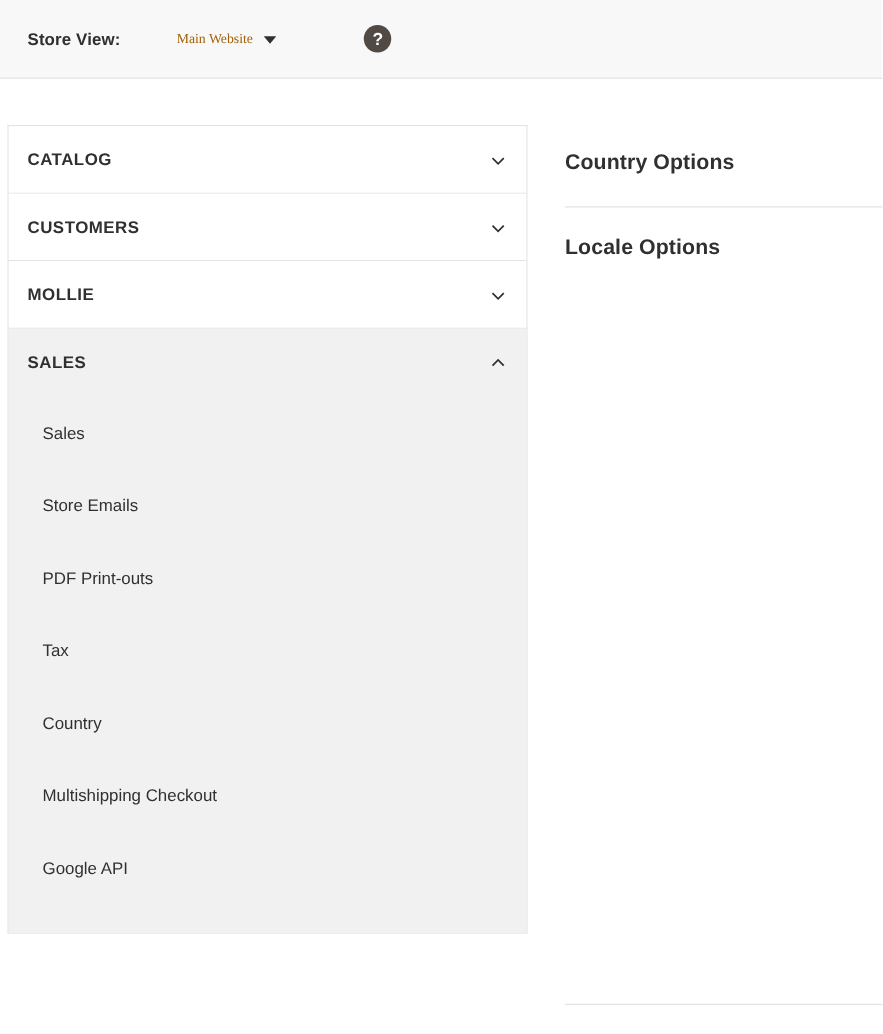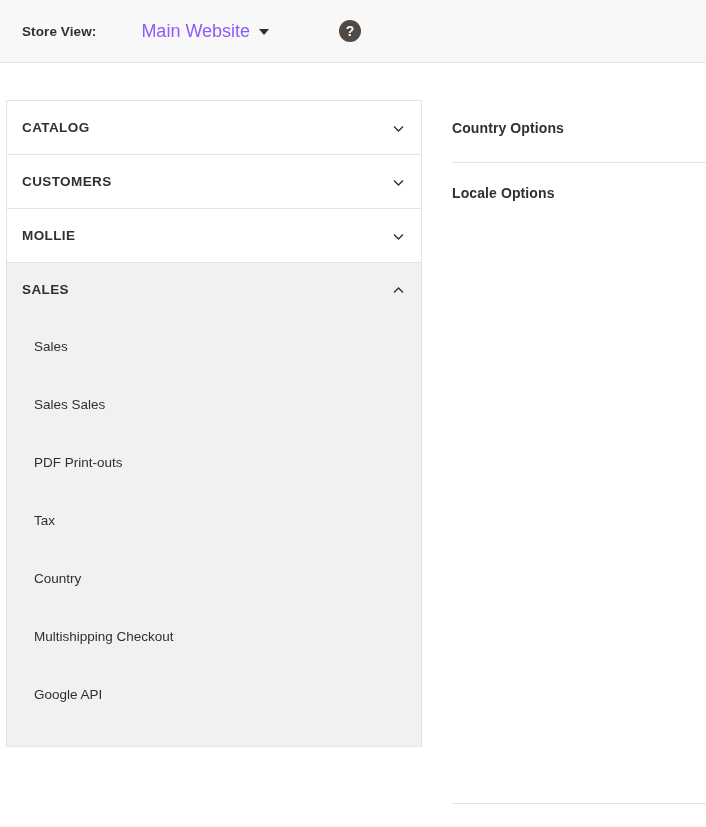--- a/index.html
+++ b/index.html
@@ -42,23 +42,24 @@
     color: #303030;
     letter-spacing: .1px;
   }
   .store-view-switcher {
     margin-left: 22px;
     display: flex;
     align-items: center;
     cursor: pointer;
   }
   .store-view-value {
-    font-size: 18px;
-    color: #8b5cf6;
+    font-size: 11px;
+    color: #a16207;
     font-weight: normal;
+    font-family: Liberation Serif, serif;
   }
   .caret-down {
     width: 0;
     height: 0;
     margin-left: 9px;
     margin-top: 2px;
     border-left: 5px solid transparent;
     border-right: 5px solid transparent;
     border-top: 6px solid #303030;
   }
@@ -149,21 +150,21 @@
     position: absolute;
     left: 452px;
     top: 100px;
     width: 254px;
   }
   .content-group {
     border-bottom: 1px solid #e3e3e3;
   }
   .content-group.no-rule { border-bottom: none; }
   .group-title {
-    font-size: 14px;
+    font-size: 17px;
     font-weight: bold;
     color: #303030;
     letter-spacing: .1px;
     cursor: pointer;
     padding: 0;
     line-height: 1;
   }
   .group-one   { padding-top: 21px; padding-bottom: 27px; }
   .group-two   { padding-top: 23px; padding-bottom: 0; }
   .bottom-rule {
@@ -237,21 +238,21 @@
           <path d="M2 8.5 L6.5 4 L11 8.5" fill="none" stroke="#303030" stroke-width="1.4"></path>
         </svg>
       </span>
     </div>
 
     <ul class="nav-sublist">
       <li class="nav-subitem">
         <span class="nav-subitem-label">Sales</span>
       </li>
       <li class="nav-subitem">
-        <span class="nav-subitem-label">Sales Sales</span>
+        <span class="nav-subitem-label">Store Emails</span>
       </li>
       <li class="nav-subitem">
         <span class="nav-subitem-label">PDF Print-outs</span>
       </li>
       <li class="nav-subitem">
         <span class="nav-subitem-label">Tax</span>
       </li>
       <li class="nav-subitem">
         <span class="nav-subitem-label">Country</span>
       </li>

